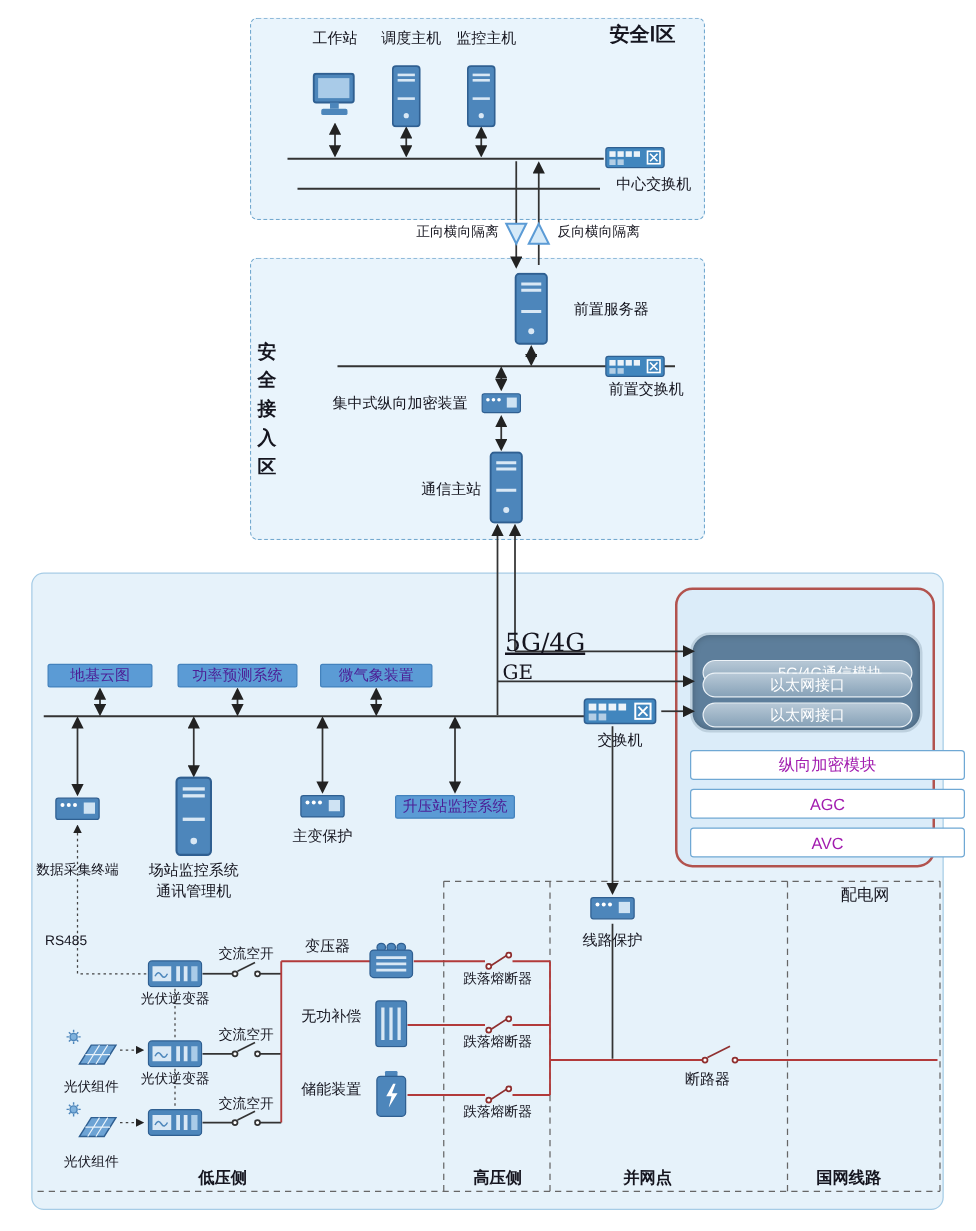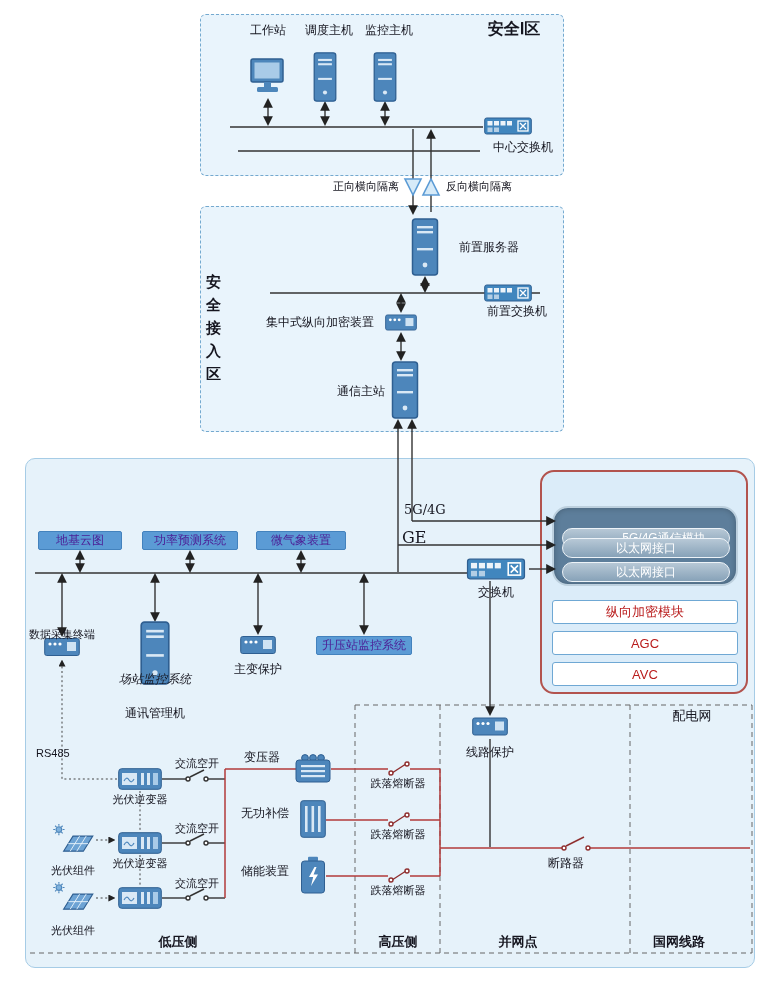--- a/index.html
+++ b/index.html
@@ -13,21 +13,21 @@
   .bold { font-weight:bold; }
   .big { font-size:16px; }
   .huge { font-size:17px; }
   .serif { font-family:"DejaVu Serif", serif; }
   .vtitle { position:absolute; font-weight:bold; font-size:15px; width:17px; line-height:23px; word-break:break-all; text-align:center; }
   .btn-blue { position:absolute; background:#5b9bd5; border:1px solid #4382bd; color:#4c1d95; font-size:12px; text-align:center; border-radius:2px; display:flex; align-items:center; justify-content:center; white-space:nowrap; }
   .panel { position:absolute; left:540px; top:470px; width:208px; height:224px; background:#dbecf9; border:2.5px solid #b2534e; border-radius:14px; }
   .panel-title { position:absolute; top:5px; left:0; width:100%; text-align:center; font-weight:bold; font-size:13px; color:#17365d; }
   .module-stack { position:absolute; left:10px; top:34px; width:186px; height:80px; background:#5d7e9b; border:2px solid #bdd0de; border-radius:16px; box-shadow: inset 0 0 6px rgba(0,0,0,.25); }
   .pill { position:absolute; left:8px; width:168px; height:20px; border-radius:10px; background:linear-gradient(#b7c8d6,#87a2b8); border:1px solid #edf3f8; color:#fff; font-size:12px; display:flex; align-items:center; justify-content:center; white-space:nowrap; }
-  .wbox { position:absolute; left:10px; width:186px; height:24px; background:#fff; border:1.5px solid #6fa8d4; border-radius:3px; color:#b91c1c; font-size:13px; display:flex; align-items:center; justify-content:center; }
+  .wbox { position:absolute; left:10px; width:220px; height:24px; background:#fff; border:1.5px solid #6fa8d4; border-radius:3px; color:#a21caf; font-size:13px; display:flex; align-items:center; justify-content:center; }
   svg.overlay { position:absolute; left:0; top:0; pointer-events:none; }
 </style>
 </head>
 <body>
 
 <div class="diagram">
 
   <div class="zone dashed" style="left:200px;top:14px;width:364px;height:162px;"></div>
   <div class="zone dashed" style="left:200px;top:206px;width:364px;height:226px;"></div>
   <div class="zone station" style="left:25px;top:458px;width:730px;height:510px;"></div>
@@ -262,25 +262,25 @@
 
   <div class="lbl sm" style="left:328px;top:180px;width:76px;">正向横向隔离</div>
   <div class="lbl sm" style="left:441px;top:180px;width:76px;">反向横向隔离</div>
 
   <div class="vtitle" style="left:205px;top:270px;">安全接入区</div>
   <div class="lbl" style="left:450px;top:240px;width:78px;">前置服务器</div>
   <div class="lbl" style="left:478px;top:304px;width:78px;">前置交换机</div>
   <div class="lbl" style="left:258px;top:315px;width:124px;">集中式纵向加密装置</div>
   <div class="lbl" style="left:334px;top:384px;width:54px;">通信主站</div>
 
-  <div class="lbl serif" style="left:404px;top:502px;width:58px;font-size:13px;text-align:left;">5G/4G</div>
+  <div class="lbl serif" style="left:404px;top:502px;width:58px;font-size:20px;text-align:left;text-decoration:underline;">5G/4G</div>
   <div class="lbl serif" style="left:402px;top:528px;width:30px;font-size:16px;text-align:left;">GE</div>
   <div class="lbl" style="left:468px;top:585px;width:56px;">交换机</div>
-  <div class="lbl sm" style="left:18px;top:628px;width:88px;">数据采集终端</div>
-  <div class="lbl" style="left:110px;top:672px;width:90px;font-style:italic;">场站监控系统</div>
+  <div class="lbl sm" style="left:18px;top:690px;width:88px;">数据采集终端</div>
+  <div class="lbl" style="left:110px;top:689px;width:90px;">场站监控系统</div>
   <div class="lbl" style="left:117px;top:706px;width:76px;">通讯管理机</div>
   <div class="lbl" style="left:232px;top:662px;width:52px;">主变保护</div>
   <div class="lbl sm" style="left:36px;top:747px;width:40px;text-align:left;">RS485</div>
 
   <div class="lbl sm" style="left:171px;top:757px;width:52px;">交流空开</div>
   <div class="lbl sm" style="left:171px;top:822px;width:52px;">交流空开</div>
   <div class="lbl sm" style="left:171px;top:877px;width:52px;">交流空开</div>
   <div class="lbl sm" style="left:108px;top:793px;width:64px;">光伏逆变器</div>
   <div class="lbl sm" style="left:108px;top:857px;width:64px;">光伏逆变器</div>
   <div class="lbl sm" style="left:48px;top:864px;width:50px;">光伏组件</div>

